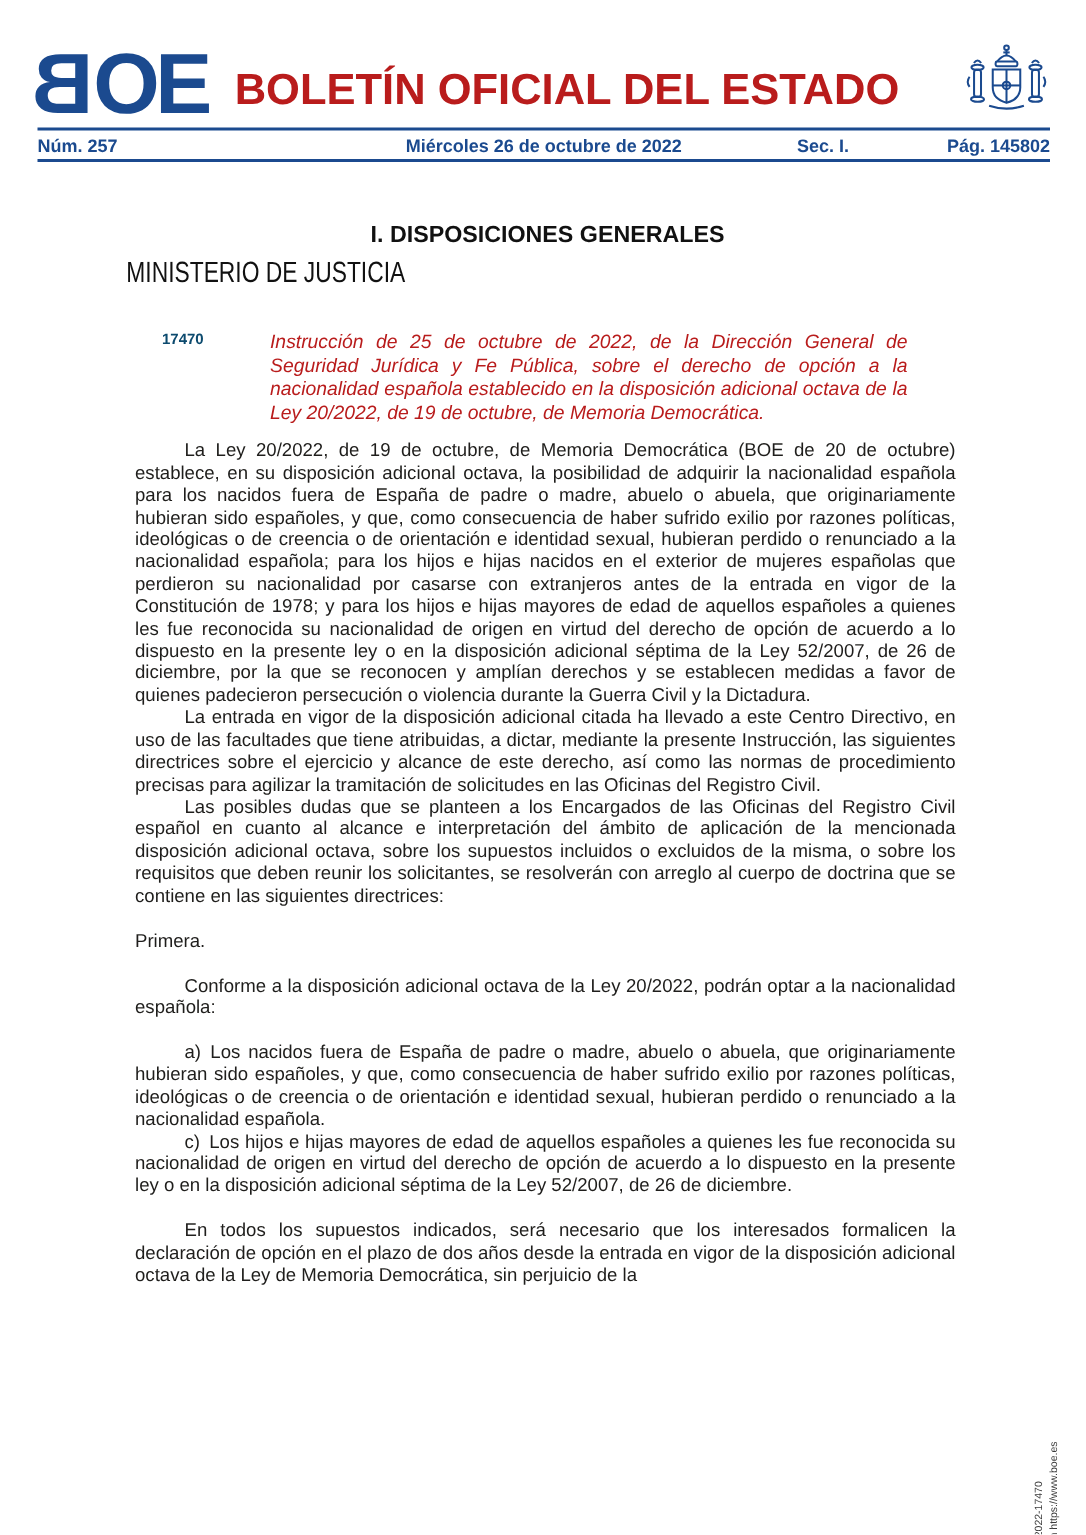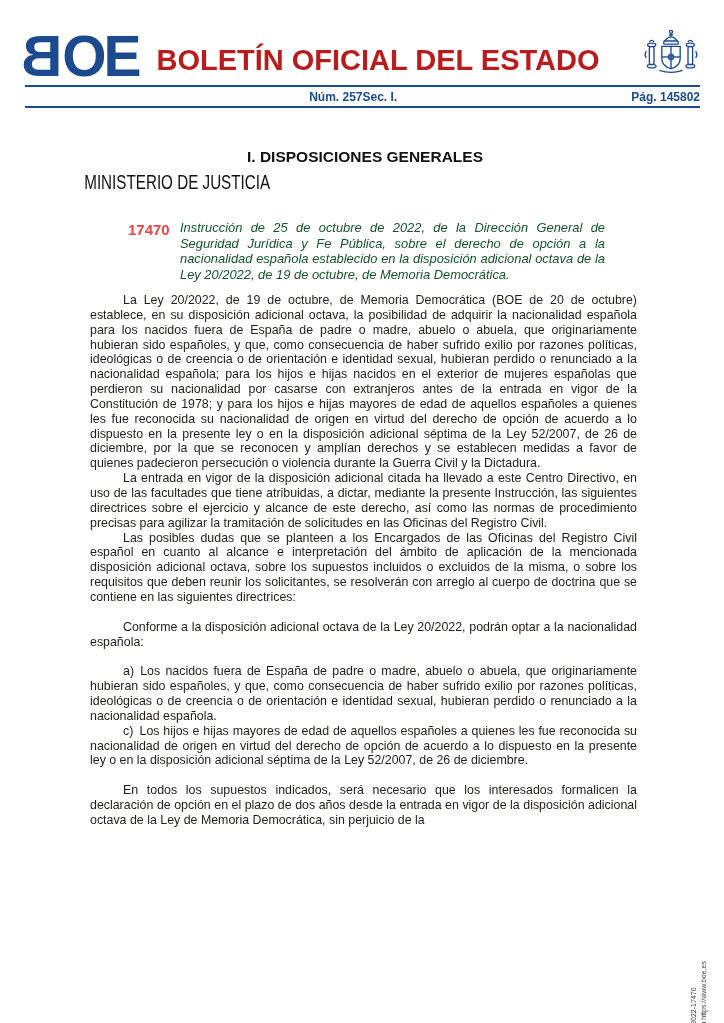--- a/index.html
+++ b/index.html
@@ -27,42 +27,42 @@
   }
   .coat-of-arms { position:absolute; right:24px; top:28px; }
   .rule { position:absolute; left:25px; width:675px; height:2px; background:#1b4a8f; }
   .rule-1 { top:85px; }
   .rule-2 { top:106px; }
   .hdr-row {
     position:absolute; left:25px; top:89px; width:675px; height:16px;
     display:flex; align-items:center;
     font-size:12px; font-weight:bold; color:#1b4a8f;
   }
-  .hdr-row .issue { flex:1; text-align:right; }
+  .hdr-row .issue { flex:1; text-align:left; }
   .hdr-row .date  { flex:2; text-align:center; }
   .hdr-row .secpage { flex:1; display:flex; justify-content:space-between; column-gap:16px; }
   
   .section-heading {
     position:absolute; left:58px; top:148px; width:614px;
     text-align:center; font-weight:bold; font-size:15.5px; color:#111;
   }
   .ministry-wrap { position:absolute; left:58px; top:171px; width:614px; text-align:left; }
   .ministry {
     display:inline-block; font-size:19.5px; color:#111;
     transform:scaleX(0.78); transform-origin:center; white-space:nowrap;
   }
   
   .entry-number {
-    position:absolute; left:128px; top:221px;
-    font-weight:bold; font-size:15px; color:#ef4444;
+    position:absolute; left:108px; top:221px;
+    font-weight:bold; font-size:10px; color:#0c4a6e;
   }
   .entry-title {
     position:absolute; left:180px; top:220px; width:425px;
     font-style:italic; font-size:12.9px; line-height:15.7px;
-    text-align:justify; color:#14532d;
+    text-align:justify; color:#b91c1c;
   }
   
   .body-text {
     position:absolute; left:90px; top:293px; width:547px;
     font-size:12.4px; line-height:14.85px; text-align:justify;
   }
   .body-text p { margin:0; }
   .indent { text-indent:33px; }
   .gap { margin-top:15px !important; }
   
@@ -115,40 +115,42 @@
     <path d="M47.5,14.5 q2.5,-3.5 5,0"></path>
     <path d="M55.5,24 q2.5,3.5 0,7"></path>
 
     <path d="M18,44 q12,4 24,0"></path>
   </svg>
 
   <div class="rule rule-1"></div>
 
   <div class="hdr-row">
     <span class="issue">Núm. 257</span>
+    <span class="date">Miércoles 26 de octubre de 2022</span>
     <span class="secpage">
       <span>Sec. I.</span>
       <span>Pág. 145802</span>
     </span>
   </div>
 
   <div class="rule rule-2"></div>
 
   <div class="section-heading">I. DISPOSICIONES GENERALES</div>
   <div class="ministry-wrap">
     <span class="ministry">MINISTERIO DE JUSTICIA</span>
   </div>
 
   <div class="entry-number">17470</div>
   <div class="entry-title">Instrucción de 25 de octubre de 2022, de la Dirección General de Seguridad Jurídica y Fe Pública, sobre el derecho de opción a la nacionalidad española establecido en la disposición adicional octava de la Ley 20/2022, de 19 de octubre, de Memoria Democrática.</div>
 
   <div class="body-text">
     <p class="indent">La Ley 20/2022, de 19 de octubre, de Memoria Democrática (BOE de 20 de octubre) establece, en su disposición adicional octava, la posibilidad de adquirir la nacionalidad española para los nacidos fuera de España de padre o madre, abuelo o abuela, que originariamente hubieran sido españoles, y que, como consecuencia de haber sufrido exilio por razones políticas, ideológicas o de creencia o de orientación e identidad sexual, hubieran perdido o renunciado a la nacionalidad española; para los hijos e hijas nacidos en el exterior de mujeres españolas que perdieron su nacionalidad por casarse con extranjeros antes de la entrada en vigor de la Constitución de 1978; y para los hijos e hijas mayores de edad de aquellos españoles a quienes les fue reconocida su nacionalidad de origen en virtud del derecho de opción de acuerdo a lo dispuesto en la presente ley o en la disposición adicional séptima de la Ley 52/2007, de 26 de diciembre, por la que se reconocen y amplían derechos y se establecen medidas a favor de quienes padecieron persecución o violencia durante la Guerra Civil y la Dictadura.</p>
     <p class="indent">La entrada en vigor de la disposición adicional citada ha llevado a este Centro Directivo, en uso de las facultades que tiene atribuidas, a dictar, mediante la presente Instrucción, las siguientes directrices sobre el ejercicio y alcance de este derecho, así como las normas de procedimiento precisas para agilizar la tramitación de solicitudes en las Oficinas del Registro Civil.</p>
     <p class="indent">Las posibles dudas que se planteen a los Encargados de las Oficinas del Registro Civil español en cuanto al alcance e interpretación del ámbito de aplicación de la mencionada disposición adicional octava, sobre los supuestos incluidos o excluidos de la misma, o sobre los requisitos que deben reunir los solicitantes, se resolverán con arreglo al cuerpo de doctrina que se contiene en las siguientes directrices:</p>
+    <p class="gap">Primera.</p>
     <p class="indent gap">Conforme a la disposición adicional octava de la Ley 20/2022, podrán optar a la nacionalidad española:</p>
     <p class="indent gap">a) Los nacidos fuera de España de padre o madre, abuelo o abuela, que originariamente hubieran sido españoles, y que, como consecuencia de haber sufrido exilio por razones políticas, ideológicas o de creencia o de orientación e identidad sexual, hubieran perdido o renunciado a la nacionalidad española.</p>
     <p class="indent">c) Los hijos e hijas mayores de edad de aquellos españoles a quienes les fue reconocida su nacionalidad de origen en virtud del derecho de opción de acuerdo a lo dispuesto en la presente ley o en la disposición adicional séptima de la Ley 52/2007, de 26 de diciembre.</p>
     <p class="indent gap">En todos los supuestos indicados, será necesario que los interesados formalicen la declaración de opción en el plazo de dos años desde la entrada en vigor de la disposición adicional octava de la Ley de Memoria Democrática, sin perjuicio de la</p>
   </div>
 
   <div class="cve-block">
     <div>cve: BOE-A-2022-17470</div>
     <div>Verificable en https://www.boe.es</div>
   </div>

